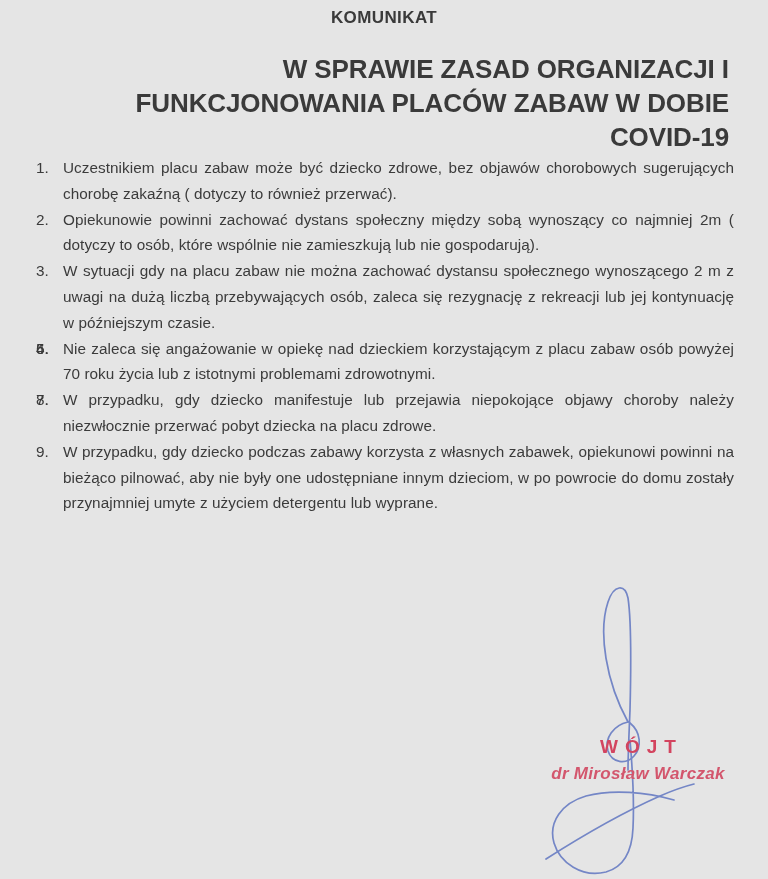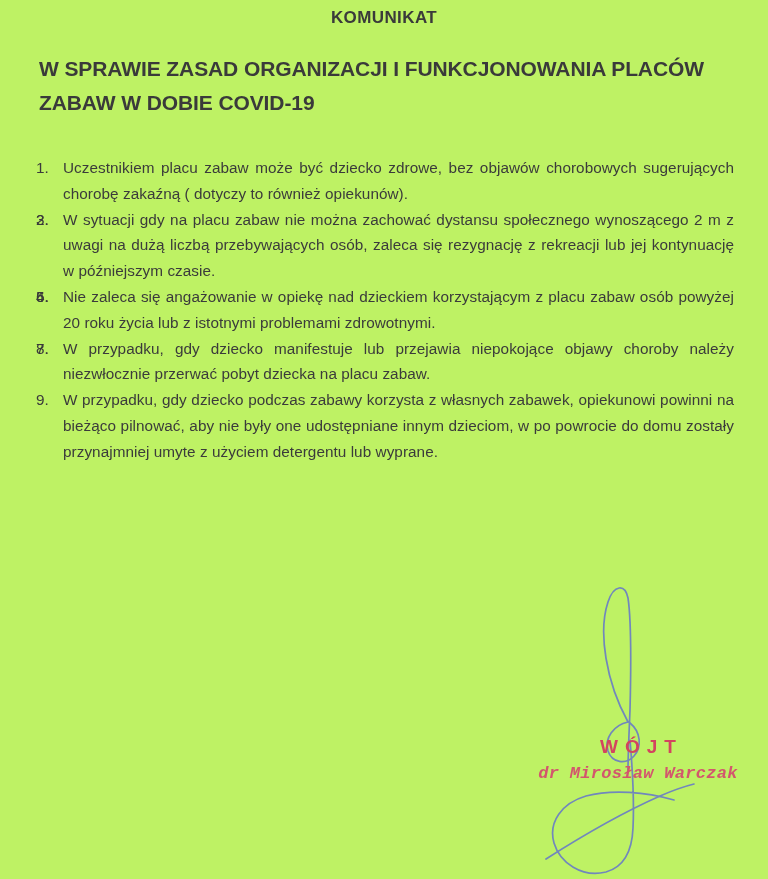--- a/index.html
+++ b/index.html
@@ -13,21 +13,21 @@
     position: relative;
     overflow: hidden;
     font-family: "Liberation Sans", sans-serif;
     color: #3b3b3b;
     -webkit-font-smoothing: antialiased;
   }
 
   .page {
     position: absolute;
     inset: 0;
-    background: #bef264;
+    background: #e5e5e5;
   }
 
   
   .title-block {
     position: absolute;
     left: 0;
     top: 6px;
     width: 768px;
     text-align: center;
   }
@@ -35,26 +35,26 @@
     font-size: 17px;
     font-weight: 700;
     letter-spacing: 0.4px;
     color: #3a3a3a;
     line-height: 24px;
     margin: 0;
   }
   .doc-subtitle {
     margin: 22px auto 0 auto;
     width: 690px;
-    font-size: 21px;
+    font-size: 26px;
     font-weight: 700;
     letter-spacing: -0.1px;
     color: #3a3a3a;
     line-height: 34px;
-    text-align: left;
+    text-align: right;
   }
 
   
   .rules {
     position: absolute;
     left: 36px;
     top: 155px;
     width: 698px;
     margin: 0;
     padding: 0;
@@ -109,21 +109,21 @@
   .stamp-title {
     font-size: 19px;
     font-weight: 700;
     letter-spacing: 7px;
     line-height: 22px;
     text-indent: 7px;
     color: #d3445f;
   }
   .stamp-name {
     margin-top: 6px;
-    font-family: Liberation Mono, monospace;
+    font-family: Liberation Sans, sans-serif;
     font-style: italic;
     font-size: 17px;
     font-weight: 700;
     letter-spacing: 0.3px;
     line-height: 20px;
     color: #d3566d;
   }
 </style>
 </head>
 <body>
@@ -131,45 +131,46 @@
 <div class="page">
 
   <div class="title-block">
     <div class="doc-title">KOMUNIKAT</div>
     <div class="doc-subtitle">W SPRAWIE ZASAD ORGANIZACJI I FUNKCJONOWANIA PLACÓW ZABAW W DOBIE COVID-19</div>
   </div>
 
   <ol class="rules">
     <li class="rule">
       <span class="marker">1.</span>
-      <span>Uczestnikiem placu zabaw może być dziecko zdrowe, bez objawów chorobowych sugerujących chorobę zakaźną ( dotyczy to również opiekunów).</span>
+      <span>Uczestnikiem placu zabaw może być dziecko zdrowe, bez objawów chorobowych sugerujących chorobę zakaźną ( dotyczy to również przerwać).</span>
     </li>
     <li class="rule">
       <span class="marker">2.</span>
+      <span>Opiekunowie powinni zachować dystans społeczny między sobą wynoszący co najmniej 2m ( dotyczy to osób, które wspólnie nie zamieszkują lub nie gospodarują).</span>
     </li>
     <li class="rule">
       <span class="marker">3.</span>
       <span>W sytuacji gdy na placu zabaw nie można zachować dystansu społecznego wynoszącego 2 m z uwagi na dużą liczbą przebywających osób, zaleca się rezygnację z rekreacji lub jej kontynuację w późniejszym czasie.</span>
     </li>
     <li class="rule">
       <span class="marker">4.</span>
     </li>
     <li class="rule">
       <span class="marker">5.</span>
     </li>
     <li class="rule">
       <span class="marker">6.</span>
-      <span>Nie zaleca się angażowanie w opiekę nad dzieckiem korzystającym z placu zabaw osób powyżej 20 roku życia lub z istotnymi problemami zdrowotnymi.</span>
+      <span>Nie zaleca się angażowanie w opiekę nad dzieckiem korzystającym z placu zabaw osób powyżej 70 roku życia lub z istotnymi problemami zdrowotnymi.</span>
     </li>
     <li class="rule tight">
       <span class="marker">7.</span>
     </li>
     <li class="rule">
       <span class="marker">8.</span>
-      <span>W przypadku, gdy dziecko manifestuje lub przejawia niepokojące objawy choroby należy niezwłocznie przerwać pobyt dziecka na placu zabaw.</span>
+      <span>W przypadku, gdy dziecko manifestuje lub przejawia niepokojące objawy choroby należy niezwłocznie przerwać pobyt dziecka na placu zdrowe.</span>
     </li>
     <li class="rule">
       <span class="marker">9.</span>
       <span>W przypadku, gdy dziecko podczas zabawy korzysta z własnych zabawek, opiekunowi powinni na bieżąco pilnować, aby nie były one udostępniane innym dzieciom, w po powrocie do domu zostały przynajmniej umyte z użyciem detergentu lub wyprane.</span>
     </li>
   </ol>
 
   <div class="sign-area">
 
     <svg class="sign-svg" viewBox="0 0 298 319">

